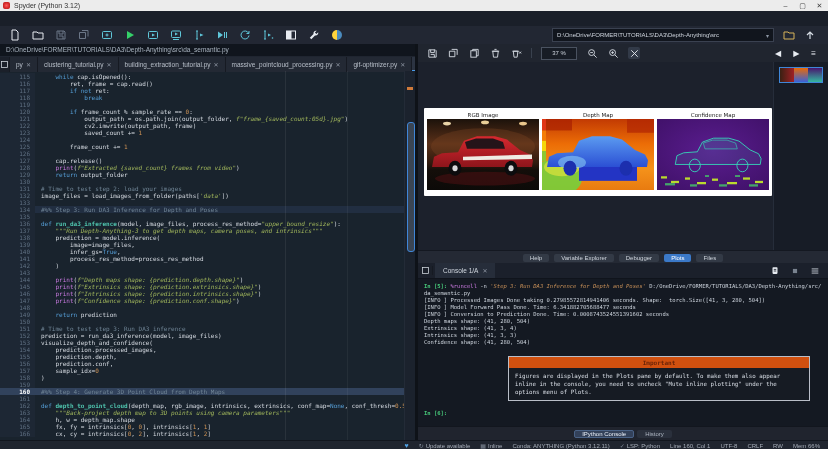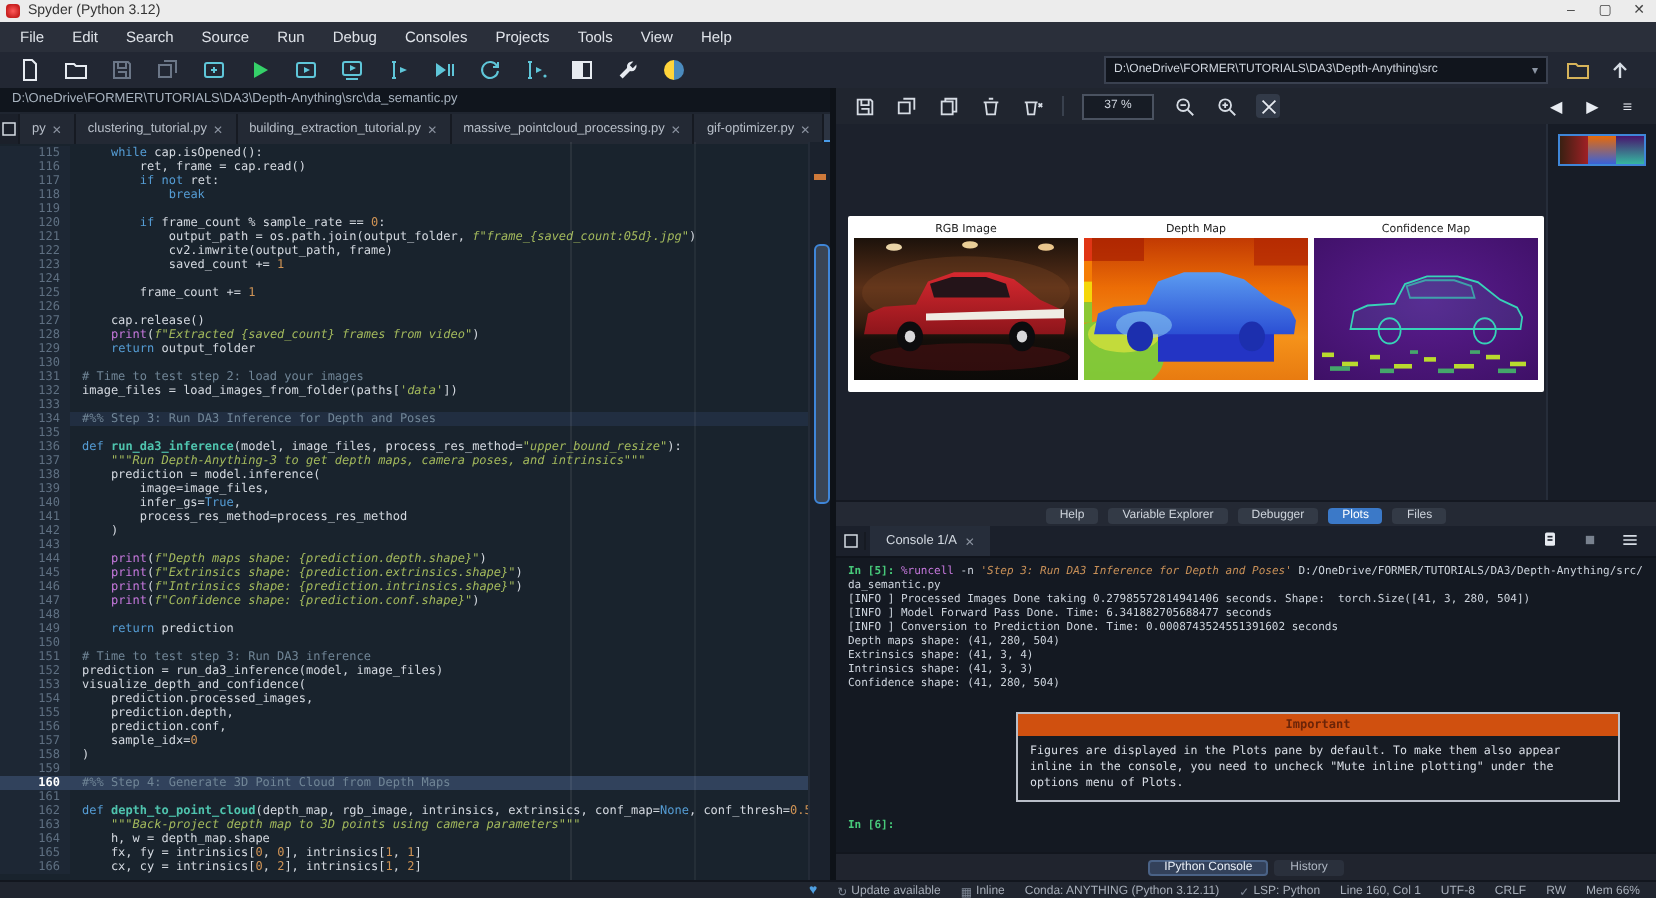--- a/index.html
+++ b/index.html
@@ -128,33 +128,20 @@
   <div class="titlebar">
     <span class="spyder-logo"></span>
     <span>Spyder (Python 3.12)</span>
     <div class="win-controls">
       <span class="win-btn">–</span>
       <span class="win-btn">▢</span>
       <span class="win-btn">✕</span>
     </div>
   </div>
 
-  <div class="menubar" id="menubar">
-      <span class="menu-item">File</span>
-      <span class="menu-item">Edit</span>
-      <span class="menu-item">Search</span>
-      <span class="menu-item">Source</span>
-      <span class="menu-item">Run</span>
-      <span class="menu-item">Debug</span>
-      <span class="menu-item">Consoles</span>
-      <span class="menu-item">Projects</span>
-      <span class="menu-item">Tools</span>
-      <span class="menu-item">View</span>
-      <span class="menu-item">Help</span>
-    </div>
 
   <div class="toolbar">
     <span id="toolbar-icons" style="display:flex;align-items:center;">
         <span class="tbtn">
           <svg viewBox="0 0 12 12">
             <path d="M3 1h4l2 2v8H3z" fill="none" stroke="#e7ebf1"></path>
           </svg>
         </span>
         <span class="tbtn">
           <svg viewBox="0 0 12 12">

